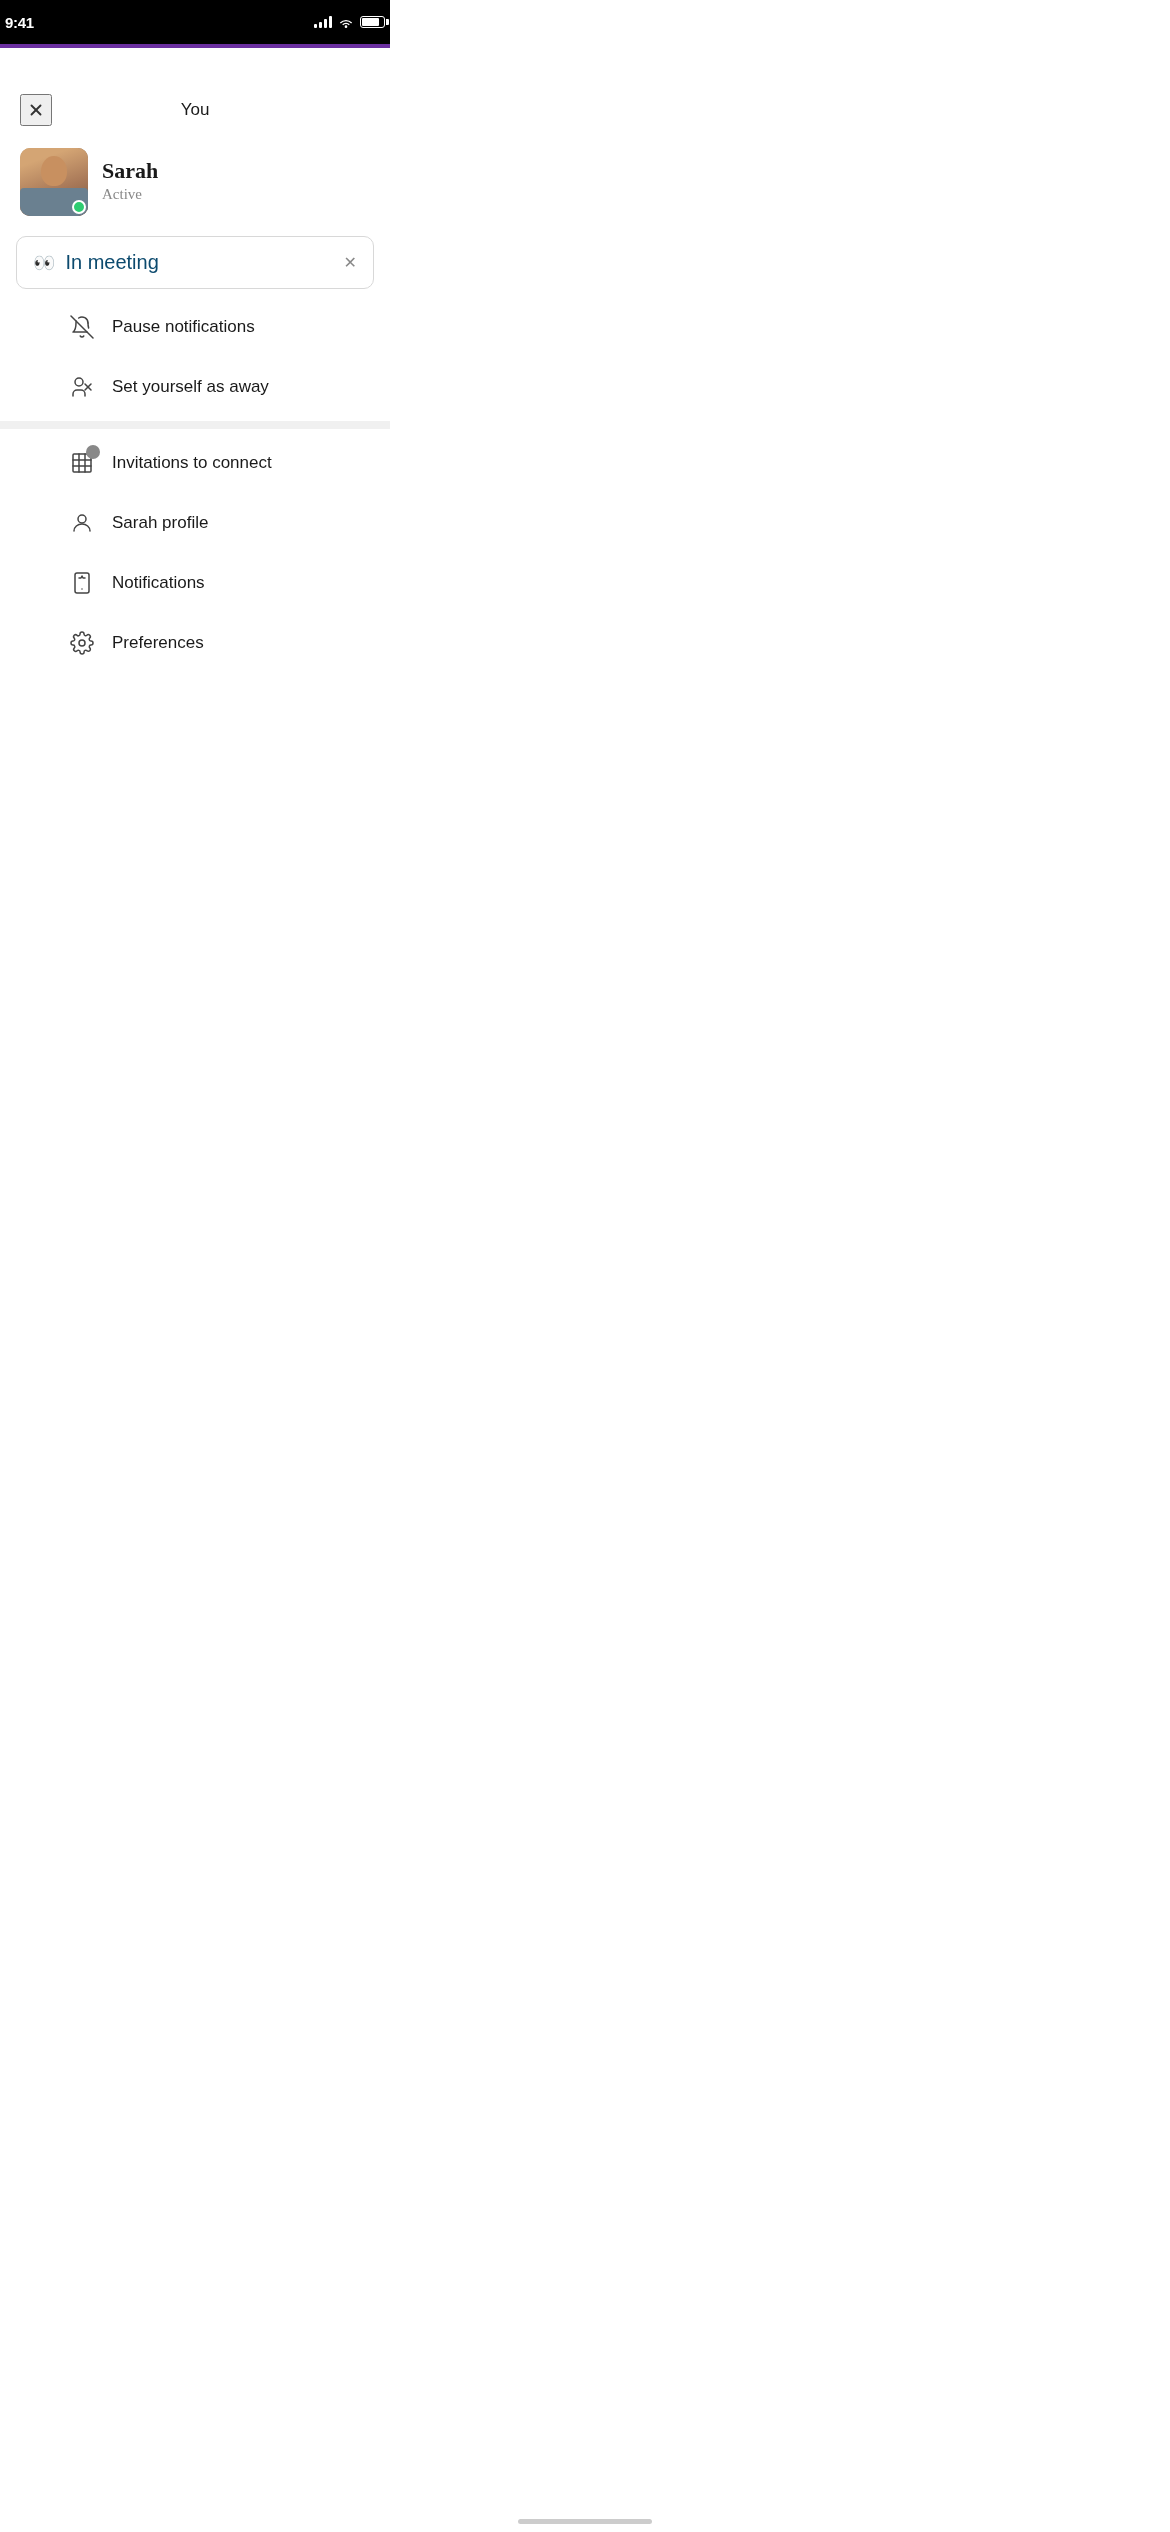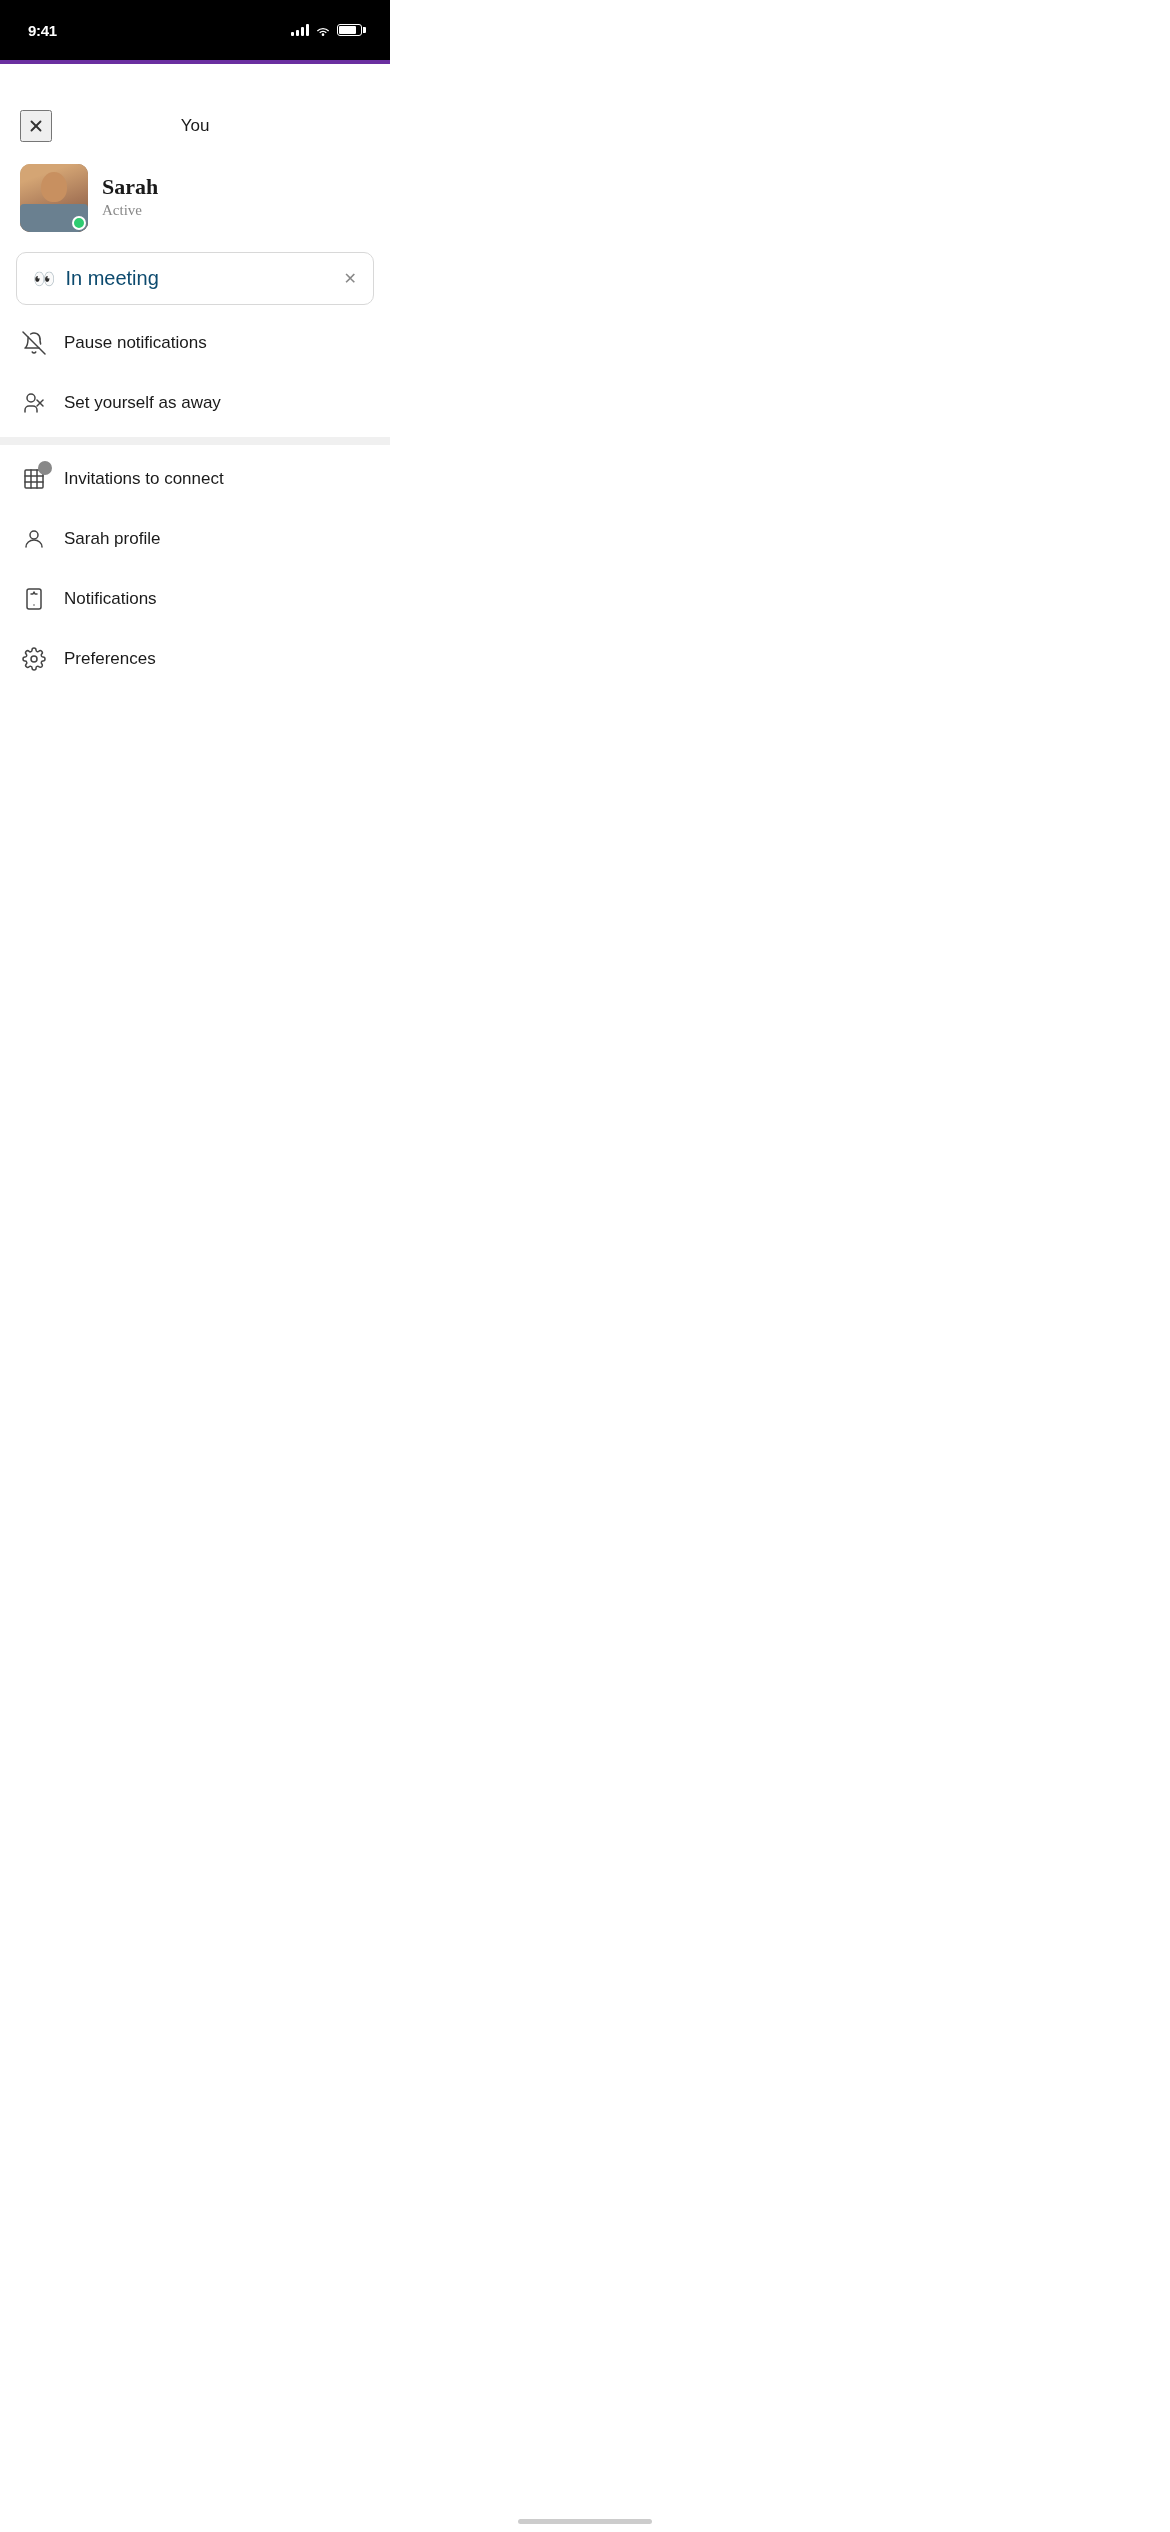--- a/index.html
+++ b/index.html
@@ -10,25 +10,25 @@
       min-height: 844px;
       background: #fff;
       font-family: -apple-system, BlinkMacSystemFont, 'Segoe UI', sans-serif;
       overflow-x: hidden;
     }
 
     
     .status-bar {
       background: #000;
       color: #fff;
-      height: 60px;
+      height: 44px;
       display: flex;
       align-items: center;
       justify-content: space-between;
-      padding: 0 28px;
+      padding: 0 5px;
     }
     .status-time {
       font-size: 15px;
       font-weight: 600;
       letter-spacing: -0.3px;
     }
     .status-icons {
       display: flex;
       align-items: center;
       gap: 6px;
@@ -214,20 +214,21 @@
       flex-shrink: 0;
     }
 
     
     .menu-item {
       display: flex;
       align-items: center;
       padding: 16px 20px;
       gap: 16px;
       cursor: pointer;
+      margin-left: 48px;
     }
     .menu-icon {
       width: 28px;
       height: 28px;
       display: flex;
       align-items: center;
       justify-content: center;
       flex-shrink: 0;
     }
     .menu-icon svg {

